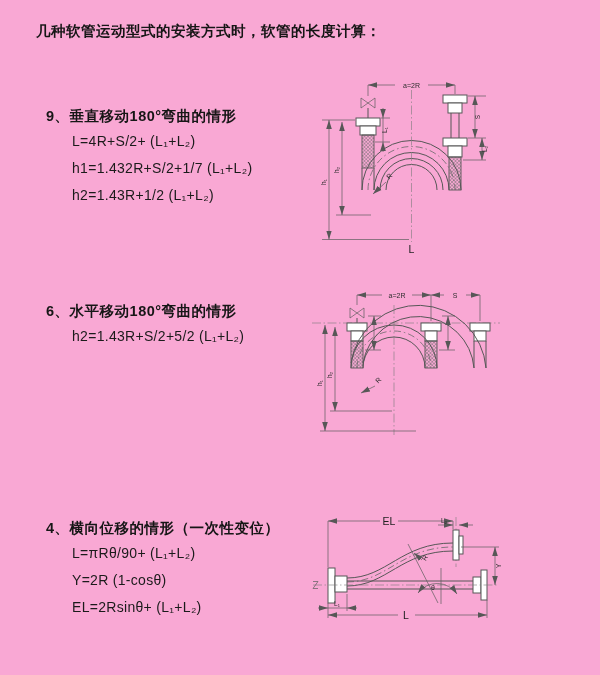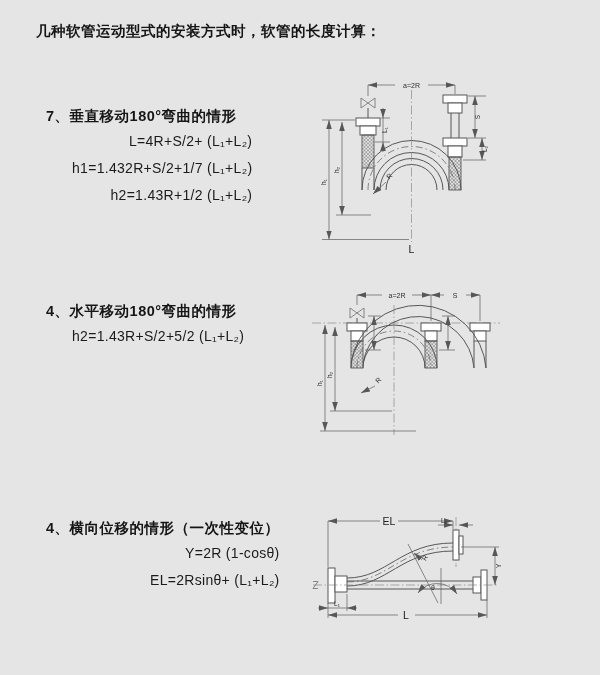--- a/index.html
+++ b/index.html
@@ -1,53 +1,54 @@
 <!DOCTYPE html>
 <html><head>
 <meta charset="utf-8">
 <style>
   html,body{margin:0;padding:0;}
   body{width:600px;height:675px;background:#ffffff;position:relative;overflow:hidden;
        font-family:"Liberation Sans","DejaVu Sans",sans-serif;}
-  .page{position:absolute;inset:0;background:#e5e5e5;}
+  .page{position:absolute;inset:0;background:#f9a8d4;}
   .title{position:absolute;left:36px;top:22px;font-size:14.5px;font-weight:bold;color:#161616;letter-spacing:.5px;}
   .sec{position:absolute;left:46px;}
   .heading{margin:0 0 3px 0;font-size:14.5px;line-height:17px;font-weight:bold;color:#161616;letter-spacing:.5px;}
-  .formula{margin:0 0 0 26px;font-size:14px;line-height:27px;color:#1b1b1b;letter-spacing:.3px;text-align:right;}
+  .formula{margin:0 0 0 26px;font-size:14px;line-height:27px;color:#1b1b1b;letter-spacing:.3px;}
   svg.diagram{position:absolute;}
   svg .ln{fill:none;stroke:#575757;stroke-width:1;}
   svg .thin{fill:none;stroke:#5d5d5d;stroke-width:0.7;}
   svg .cl{fill:none;stroke:#7a7a7a;stroke-width:0.6;stroke-dasharray:9 2.5 1.5 2.5;}
   svg .dsh{fill:none;stroke:#6a6a6a;stroke-width:0.8;stroke-dasharray:7 3 1.5 3;}
   svg rect.fit{fill:#ffffff;stroke:#575757;stroke-width:1;}
   svg .lbl{font-size:7px;fill:#2e2e2e;}
   svg .lbl2{font-size:6.5px;fill:#2e2e2e;}
   svg .big{font-size:10.5px;fill:#222222;}
 </style>
 </head>
 <body>
 
 <div class="page">
 
   <div class="title">几种软管运动型式的安装方式时，软管的长度计算：</div>
 
   <section class="sec" style="top:108px">
-    <h3 class="heading">7、垂直移动180°弯曲的情形</h3>
+    <h3 class="heading">9、垂直移动180°弯曲的情形</h3>
     <p class="formula">L=4R+S/2+ (L₁+L₂)</p>
     <p class="formula">h1=1.432R+S/2+1/7 (L₁+L₂)</p>
     <p class="formula">h2=1.43R+1/2 (L₁+L₂)</p>
   </section>
 
   <section class="sec" style="top:303px">
-    <h3 class="heading">4、水平移动180°弯曲的情形</h3>
+    <h3 class="heading">6、水平移动180°弯曲的情形</h3>
     <p class="formula">h2=1.43R+S/2+5/2 (L₁+L₂)</p>
   </section>
 
   <section class="sec" style="top:520px">
     <h3 class="heading">4、横向位移的情形（一次性变位）</h3>
+    <p class="formula">L=πRθ/90+ (L₁+L₂)</p>
     <p class="formula">Y=2R (1-cosθ)</p>
     <p class="formula">EL=2Rsinθ+ (L₁+L₂)</p>
   </section>
 
   <svg class="diagram" style="left:305px;top:70px" width="200" height="196" viewBox="0 0 200 196">
     <defs>
       <marker id="ar1" markerWidth="10" markerHeight="8" refX="9" refY="4" orient="auto-start-reverse" markerUnits="userSpaceOnUse">
         <path d="M0,1.2 L9,4 L0,6.8 Z" fill="#575757"></path>
       </marker>
       <pattern id="braid1" width="3.5" height="3.5" patternUnits="userSpaceOnUse">

